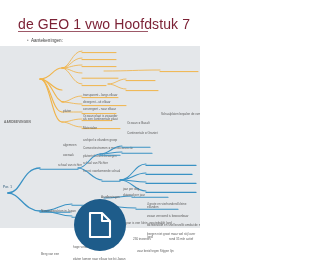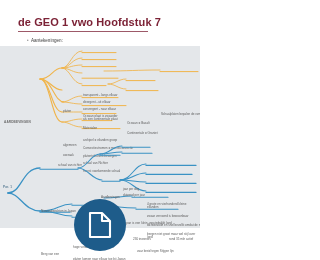--- a/index.html
+++ b/index.html
@@ -7,21 +7,21 @@
     width:200px;height:260px;overflow:hidden;
     background:#ffffff;
     font-family:"Liberation Sans", sans-serif;
     -webkit-font-smoothing:antialiased;
   }
   .page{position:relative;width:200px;height:260px;background:#fff;}
 
   
   .title{
     position:absolute;left:18px;top:16px;
-    font-size:11px;font-weight:bold;color:#7c2236;
+    font-size:14px;font-weight:normal;color:#7c2236;
     letter-spacing:.1px;white-space:nowrap;
   }
   .rule{
     position:absolute;left:18px;top:31px;width:130px;height:1px;
     background:#7c2236;opacity:.75;
   }
 
   
   .bullet{
     position:absolute;font-size:4.6px;color:#3a3a3a;white-space:nowrap;

